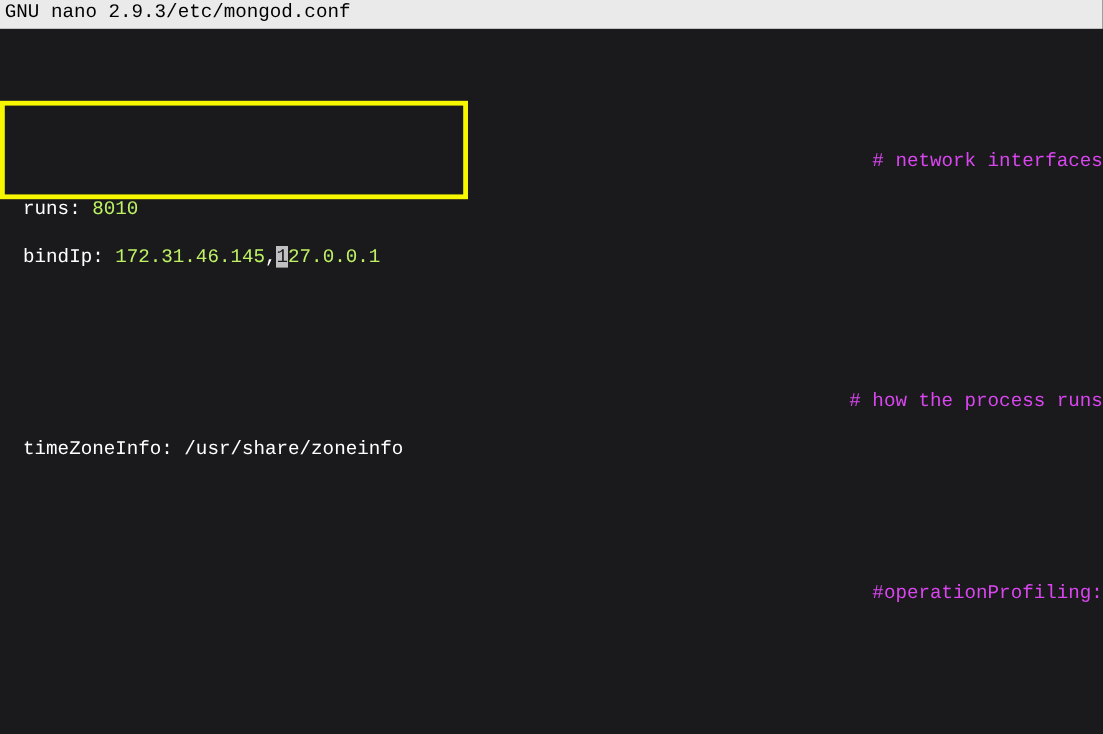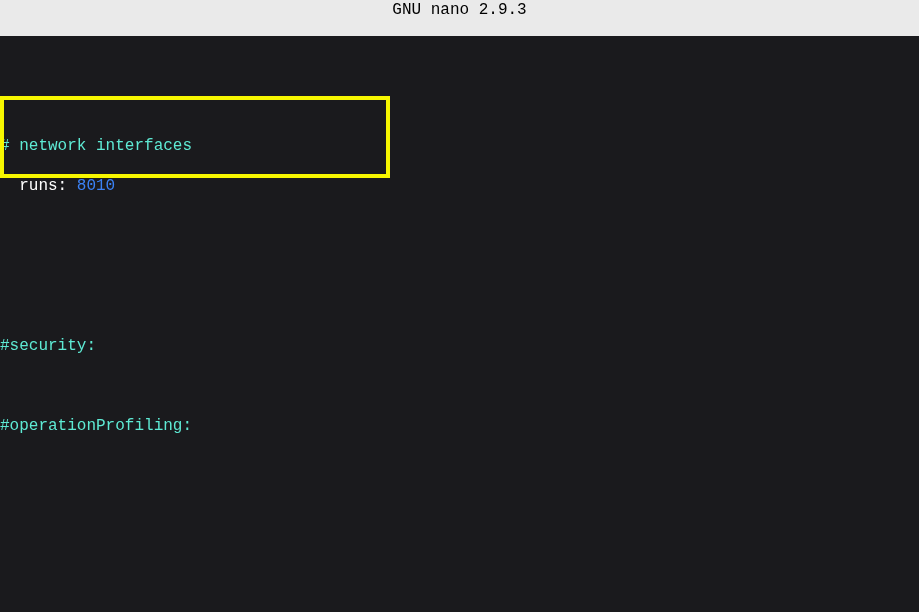--- a/index.html
+++ b/index.html
@@ -12,36 +12,37 @@
       height: 612px;
       background: #1a1a1d;
       font-family: 'Courier New', monospace;
       font-size: 16px;
       line-height: 20px;
       overflow: hidden;
     }
     .titlebar {
       background: #eaeaea;
       color: #000;
-      height: 36px;
+      height: 24px;
       display: flex;
-      justify-content: center;
+      justify-content: flex-start;
       padding: 0 4px;
       font-weight: normal;
     }
     .editor {
       color: #fff;
       white-space: pre;
       position: relative;
     }
     .comment {
-      color: #5eead4;
+      color: #d946ef;
+      text-align: right;
     }
     .value {
-      color: #3b82f6;
+      color: #bef264;
     }
     .cursor {
       background: #c0c0c0;
       color: #1a1a1d;
     }
     .highlight-box {
       position: absolute;
       top: 60px;
       left: 0;
       width: 390px;
@@ -51,31 +52,34 @@
     }
     .line {
       height: 20px;
     }
   </style>
 </head>
 <body>
 
 <div class="titlebar">
   <span>GNU nano 2.9.3</span>
+  <span>/etc/mongod.conf</span>
 </div>
 
 <div class="editor">
 <div class="line"></div>
 <div class="line"></div>
 <div class="line comment"># network interfaces</div>
 <div class="line"><span>  runs: </span><span class="value">8010</span></div>
+<div class="line"><span>  bindIp: </span><span class="value">172.31.46.145</span><span>,</span><span class="cursor">1</span><span class="value">27.0.0.1</span></div>
 <div class="line"></div>
 <div class="line"></div>
+<div class="line comment"># how the process runs</div>
+<div class="line"><span>  timeZoneInfo: </span><span>/usr/share/zoneinfo</span></div>
 <div class="line"></div>
-<div class="line comment">#security:</div>
 <div class="line"></div>
 <div class="line comment">#operationProfiling:</div>
 
 
 
 
 
 
 
 

